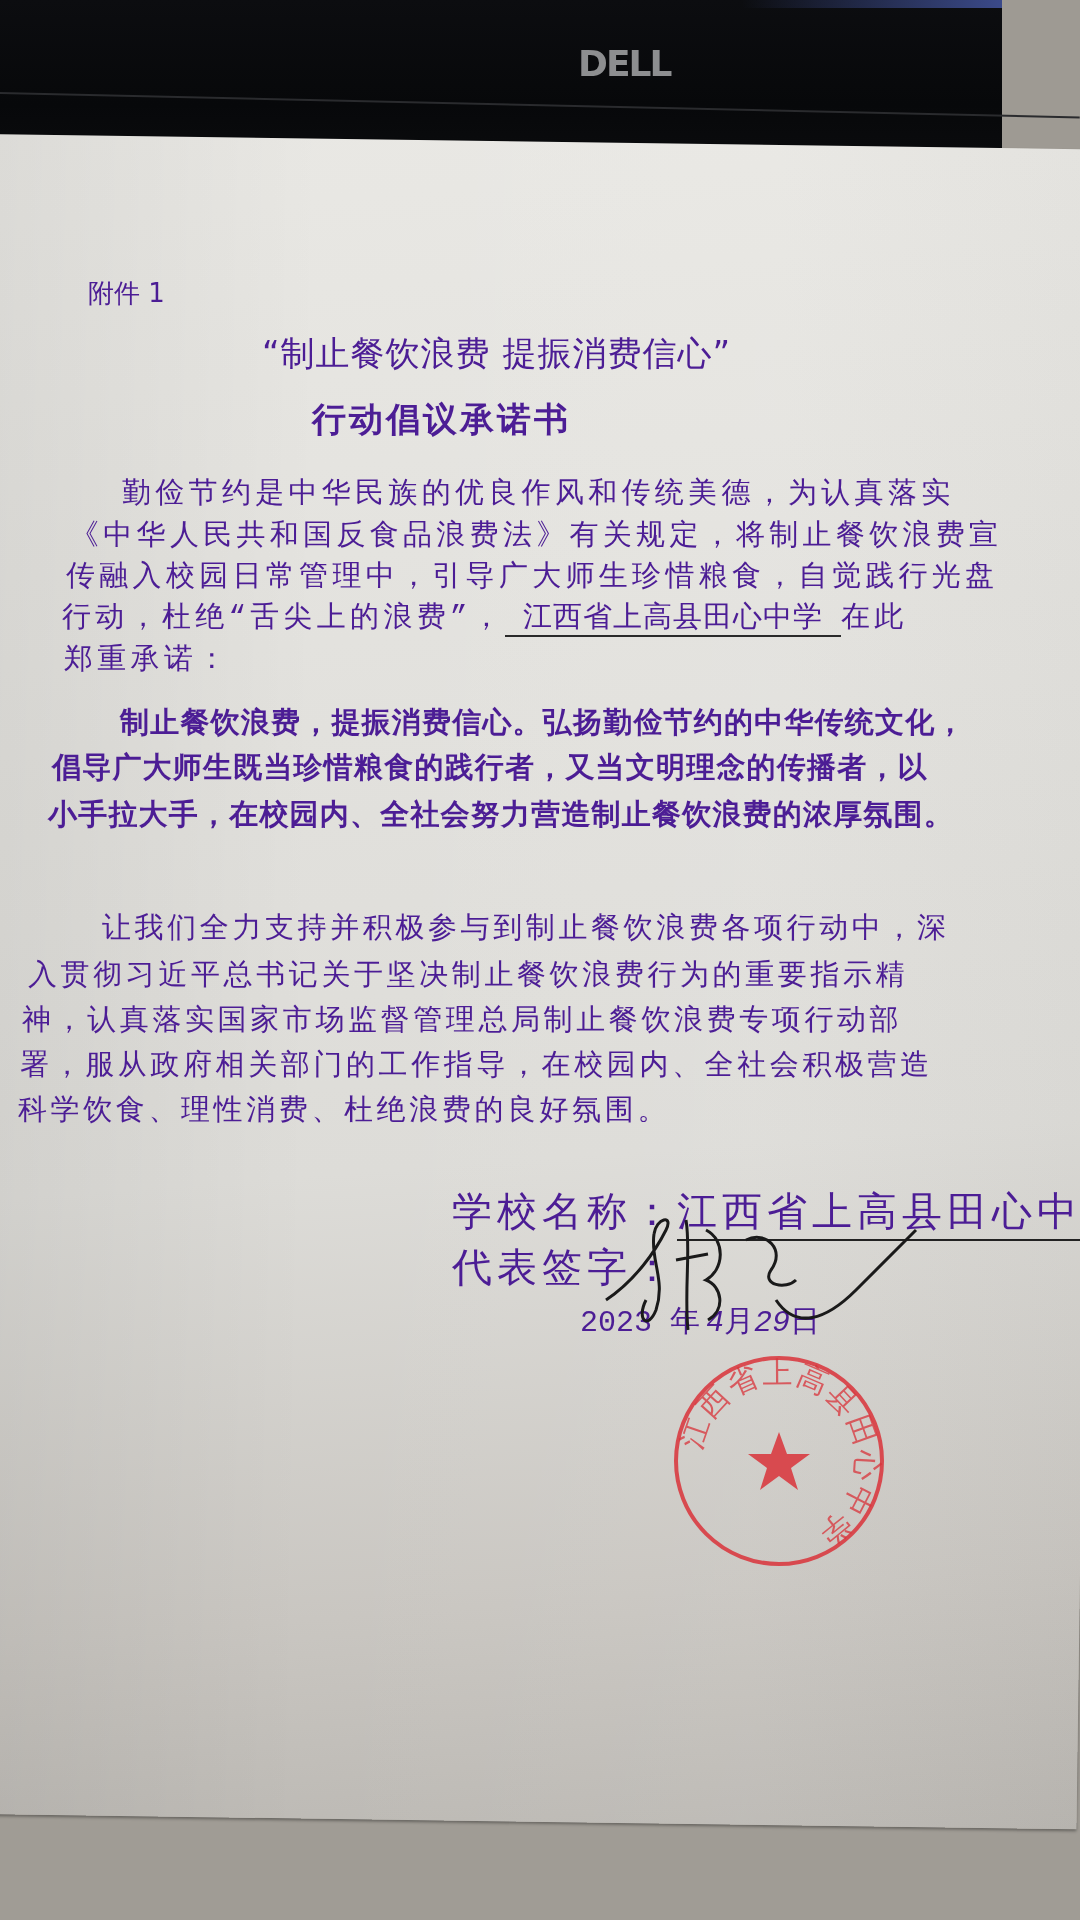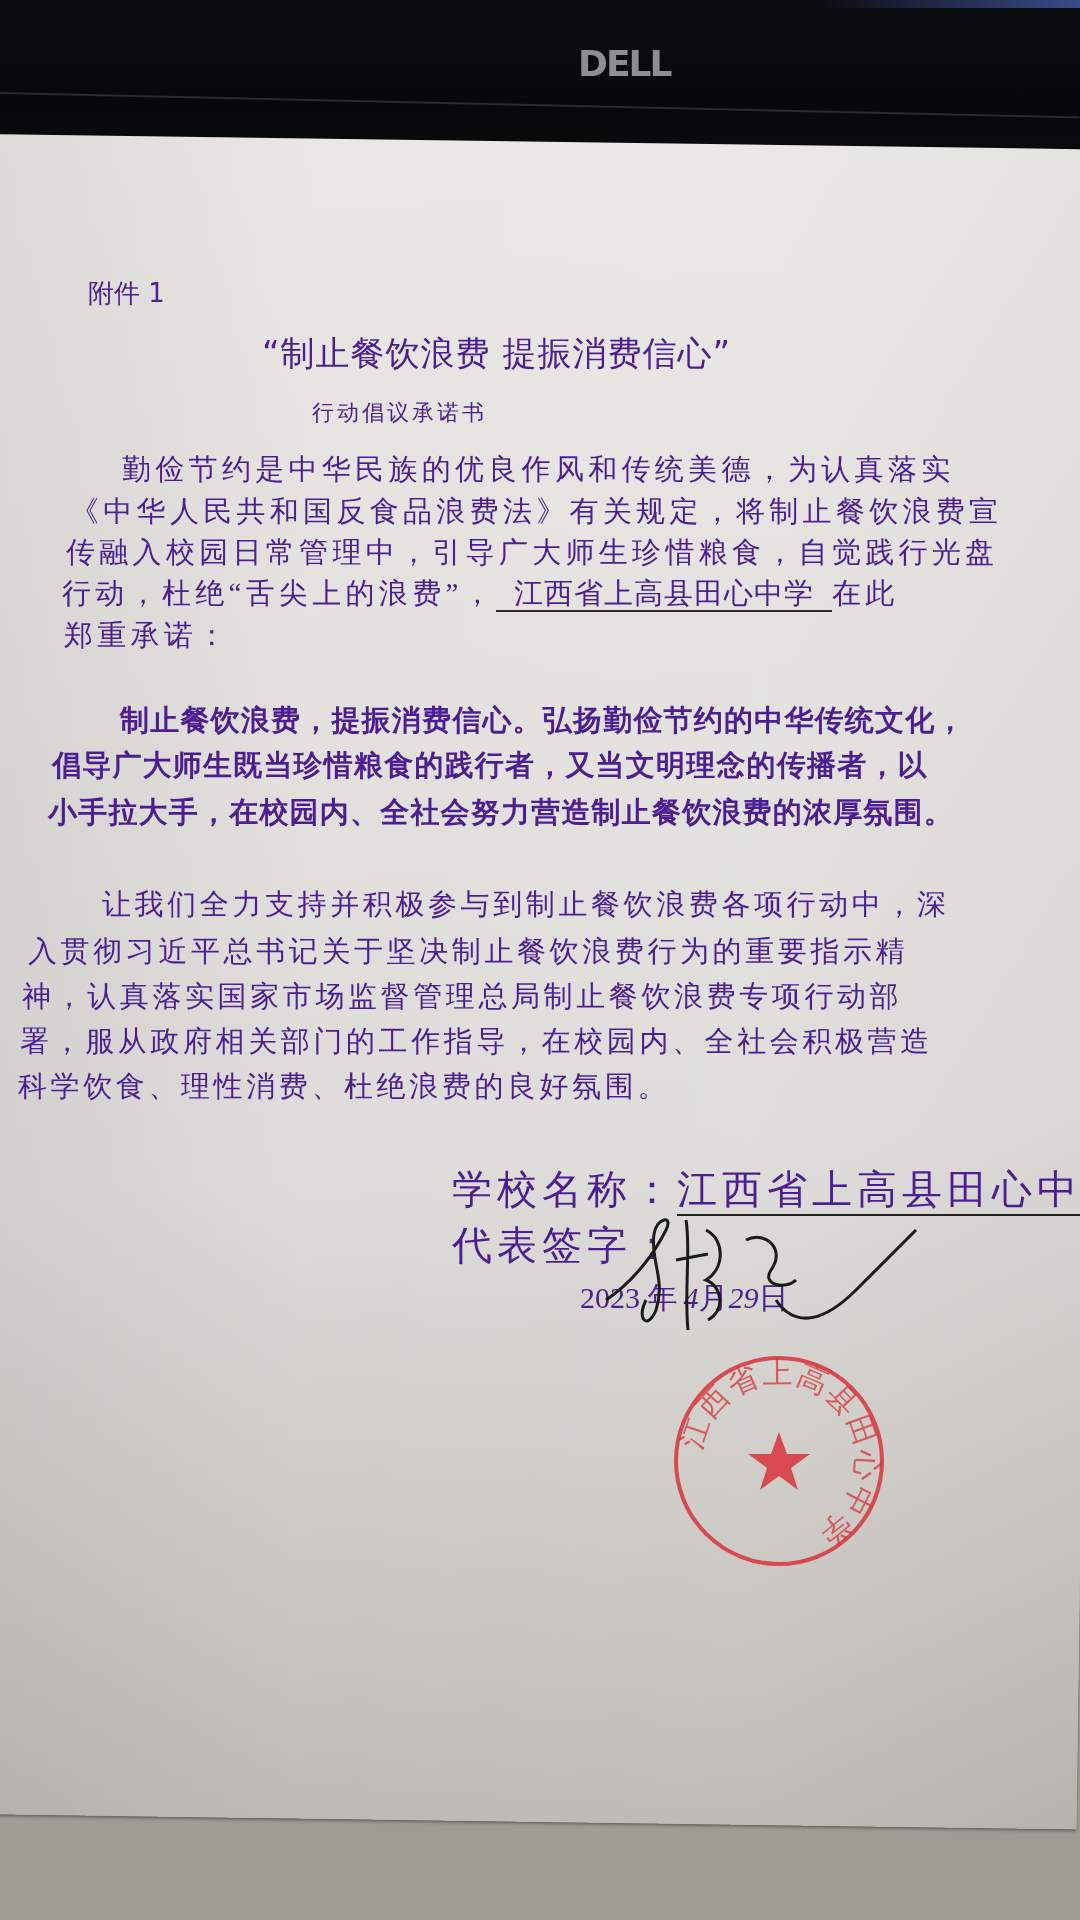--- a/index.html
+++ b/index.html
@@ -2,21 +2,21 @@
 <html><head>
 <meta charset="utf-8">
 <style>
   html, body { margin: 0; padding: 0; }
   body {
     width: 1080px; height: 1920px; position: relative; overflow: hidden;
     background: #9e9a93;
     font-family: "DejaVu Serif", "Liberation Serif", serif;
   }
   .monitor {
-    position: absolute; left: 0; top: 0; width: 1080px; height: 150px;
+    position: absolute; left: 0; top: 0; width: 1002px; height: 150px;
     background: linear-gradient(180deg, #0c0d10 0%, #07080a 70%, #0a0b0d 100%);
   }
   .monitor-edge {
     position: absolute; left: 0; top: 92px; width: 1080px; height: 2px;
     background: #2a2b2e; transform: rotate(1.3deg); transform-origin: left top;
   }
   .monitor-top-glow {
     position: absolute; right: 0; top: 0; width: 260px; height: 8px;
     background: linear-gradient(90deg, rgba(60,70,120,0), #3b4a8a);
   }
@@ -37,26 +37,26 @@
   }
   .paper-shade {
     position: absolute; left: 0; top: 0; width: 100%; height: 100%;
     background: linear-gradient(90deg, rgba(0,0,0,0.06) 0%, rgba(0,0,0,0) 30%, rgba(255,255,255,0.05) 70%, rgba(0,0,0,0.02) 100%);
     pointer-events: none;
   }
   .txt {
     position: absolute; white-space: nowrap; color: #4c1d95; line-height: 1;
   }
   .hei { font-family: "DejaVu Sans", "Liberation Sans", sans-serif; }
-  .song { font-family: Liberation Serif, serif; }
+  .song { font-family: Liberation Mono, monospace; margin-top: 25px; }
   .annex { left: 88px; top: 280px; font-size: 26px; }
   .title1 { left: 216px; top: 336px; font-size: 34px; letter-spacing: 1px; margin-left: 46px; }
-  .title2 { left: 312px; top: 402px; font-size: 22px; letter-spacing: 3px; }
+  .title2 { left: 312px; top: 402px; font-size: 34px; letter-spacing: 3px; font-weight: bold; }
   .p1 { font-size: 29px; letter-spacing: 4.3px; }
-  .p2 { font-size: 29px; letter-spacing: 1.2px; font-weight: bold; font-family: Liberation Mono, monospace; }
+  .p2 { font-size: 29px; letter-spacing: 1.2px; font-weight: bold; }
   .p3 { font-size: 29px; letter-spacing: 3.6px; }
   .underline-field {
     display: inline-block; border-bottom: 2px solid #2a2a2a; padding: 0 18px 2px 18px;
   }
   .sig-label { font-size: 40px; letter-spacing: 5px; }
   .sig-value { border-bottom: 2px solid #222; padding-bottom: 2px; }
   .date { font-size: 30px; }
   .stamp {
     position: absolute; left: 670px; top: 1352px; width: 218px; height: 218px;
     pointer-events: none;

